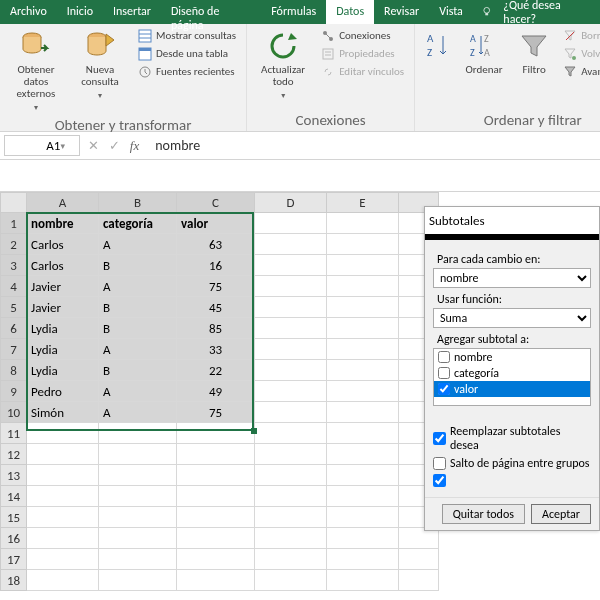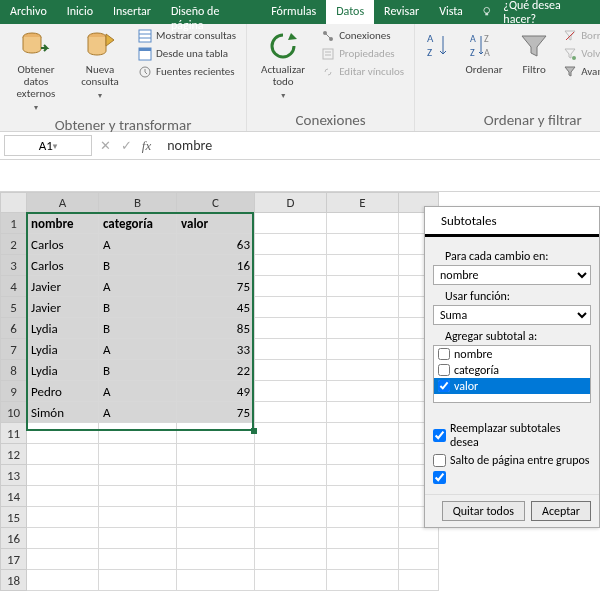--- a/index.html
+++ b/index.html
@@ -21,50 +21,50 @@
   .big-btn { display: flex; flex-direction: column; align-items: center; width: 60px; gap: 2px; padding: 2px; }
   .big-btn .icn { width: 32px; height: 32px; }
   .big-btn .txt { text-align: center; line-height: 12px; }
   .drop { font-size: 8px; color: #666; }
   .stack { display: flex; flex-direction: column; gap: 2px; }
   .small-btn { display: flex; align-items: flex-start; gap: 4px; padding: 1px 4px; white-space: nowrap; }
   .small-btn .icn { width: 14px; height: 14px; }
 
   
   .fx-row { display: flex; align-items: center; border-bottom: 1px solid #d4d4d4; height: 28px; background: #fff; }
-  .name-box { width: 88px; border: 1px solid #ccc; margin: 2px 0 2px 4px; padding: 2px 14px; font-size: 13px; display:flex; justify-content:center; align-items:center; }
+  .name-box { width: 76px; border: 1px solid #ccc; margin: 2px 0 2px 4px; padding: 2px 14px; font-size: 13px; display:flex; justify-content:flex-end; align-items:center; }
   .name-box .dd { color:#888; font-size:9px; }
   .fx-tools { display:flex; align-items:center; padding: 0 8px; gap:10px; color:#aaa; font-size:13px; }
   .fx-label { font-style: italic; font-family: "Cambria Math", serif; color:#666; }
   .formula-input { flex:1; font-size: 14px; padding: 2px 8px; color:#333; border:none; }
 
   
   .grid-wrap { position: relative; }
   table.sheet { border-collapse: collapse; table-layout: fixed; font-size: 13px; }
   table.sheet th.corner { width:26px; height:20px; background:#e6e6e6; border:1px solid #ccc; }
   table.sheet th.col { background:#e6e6e6; border:1px solid #ccc; font-weight: normal; color:#333; height:20px; }
   table.sheet th.col.sel { background:#d2d2d2; }
   table.sheet td.rowh { background:#e6e6e6; border:1px solid #ccc; text-align:center; width:26px; color:#333; }
   table.sheet td.rowh.sel { background:#d2d2d2; }
   table.sheet td.cell { border:1px solid #d8d8d8; height:21px; padding: 0 4px; background:#fff; }
   table.sheet td.cell.selrange { background:#d6d6d6; }
   table.sheet td.cell.header { font-weight: bold; }
-  .num { text-align: right; }
+  .num { text-align: center; }
   .selection-outline { position:absolute; border:2px solid #217346; pointer-events:none; }
   .sel-handle { position:absolute; width:6px; height:6px; background:#217346; }
 
   
   .cA { width: 72px; } .cB { width: 78px; } .cC { width: 78px; }
   .cD, .cE { width: 72px; } .cF { width: 40px; }
 
   
   .dialog { position:absolute; right:0; top:206px; width:176px; background:#f0f0f0; border:1px solid #aaa; font-size:12px; box-shadow: -1px 1px 3px rgba(0,0,0,.15); }
-  .dialog .titlebar { background:#fff; padding:6px 16px; font-size:13px; border-bottom:3px solid #000000; }
+  .dialog .titlebar { background:#fff; padding:6px 4px; font-size:13px; border-bottom:6px solid #000000; }
   .dialog .body { padding: 8px 8px 6px 8px; }
-  .dialog .lbl { margin: 4px 0 2px 12px; }
+  .dialog .lbl { margin: 4px 0 2px 4px; }
   .dialog select, .dialog .listbox { width:100%; border:1px solid #aaa; background:#fff; font-size:12px; }
   .dialog select { height:20px; padding:1px 2px; }
   .dialog .listbox { height:58px; overflow:hidden; }
   .dialog .listbox .opt { padding:1px 4px; display:flex; align-items:center; gap:4px; }
   .dialog .listbox .opt.sel { background:#0078d7; color:#fff; }
   .dialog .listbox input[type=checkbox] { margin:0; width:12px; height:12px; }
   .dialog .chk { display:flex; align-items:center; gap:4px; margin:4px 0; }
   .dialog .chk input { width:13px; height:13px; }
   .dialog .btnrow { display:flex; gap:6px; justify-content:flex-end; padding:6px 8px; border-top:1px solid #ddd; background:#f0f0f0; }
   .dialog button { font-size:12px; padding:2px 10px; border:1px solid #999; background:#e9e9e9; }

